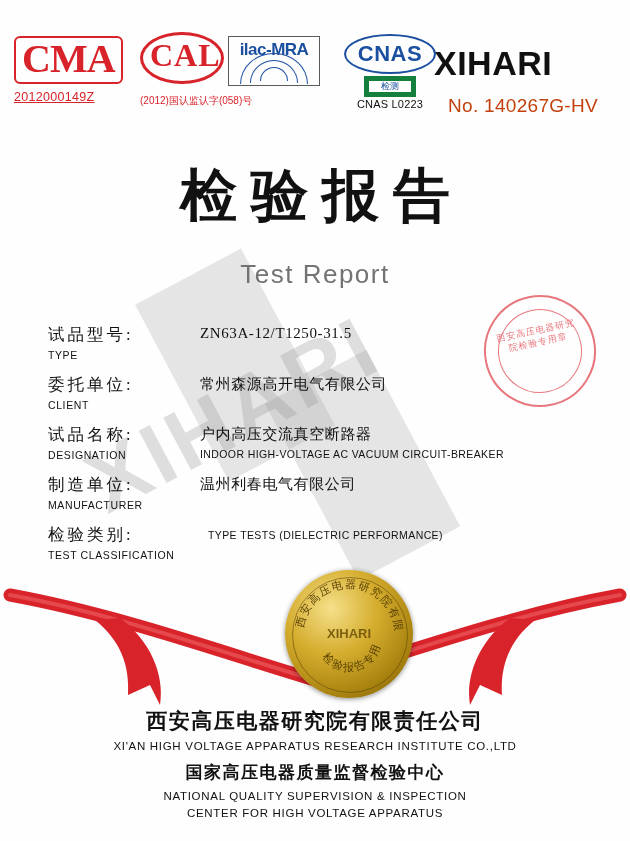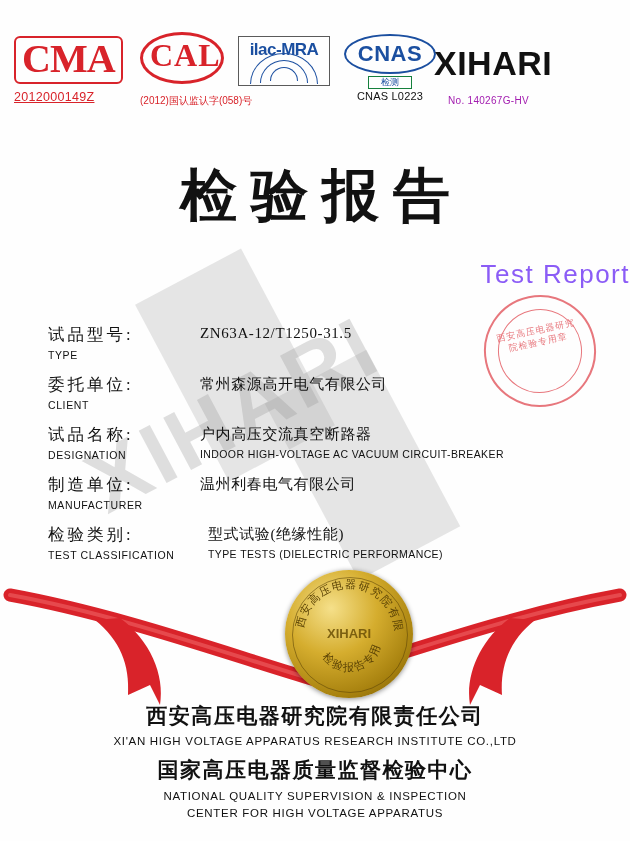--- a/index.html
+++ b/index.html
@@ -110,21 +110,21 @@
   }
   .cal-num {
     font-family: "Liberation Sans", sans-serif;
     font-size: 10px;
     color: #d8232a;
     margin-top: 6px;
     letter-spacing: 0;
   }
 
   
-  .ilac { left: 238px; top: 36px; }
+  .ilac { left: 228px; top: 36px; }
   .ilac-box {
     border: 1.5px solid #5a5a5a;
     padding: 3px 4px 5px 4px;
     text-align: center;
     width: 92px;
     box-sizing: border-box;
   }
   .ilac-text {
     font-family: "Liberation Sans", sans-serif;
     font-size: 17px;
@@ -168,21 +168,21 @@
   }
   .cnas-cn {
     margin-top: 2px;
     text-align: center;
     font-family: "Liberation Sans", sans-serif;
     font-size: 9px;
     color: #1b4fa0;
   }
   .cnas-cn-box {
     display: inline-block;
-    border: 1px solid #15803d;
+    border: 5px solid #15803d;
     padding: 0 12px;
     line-height: 11px;
   }
   .cnas-code {
     font-family: "Liberation Sans", sans-serif;
     font-size: 11px;
     color: #111;
     text-align: center;
     margin-top: 1px;
     letter-spacing: 0.2px;
@@ -192,22 +192,22 @@
   .xihari { left: 434px; top: 44px; }
   .xihari-name {
     font-family: "Liberation Sans", sans-serif;
     font-size: 34px;
     font-weight: bold;
     color: #111;
     letter-spacing: 0.5px;
   }
   .xihari-no {
     font-family: "Liberation Sans", sans-serif;
-    font-size: 10px;
-    color: #a21caf;
+    font-size: 19px;
+    color: #c2410c;
     margin-top: 12px;
     margin-left: 14px;
     letter-spacing: 0.3px;
   }
 
   
   .title-cn {
     position: relative;
     z-index: 3;
     text-align: center;
@@ -215,24 +215,24 @@
     font-size: 57px;
     font-weight: bold;
     letter-spacing: 14px;
     color: #111;
     margin-top: 26px;
     padding-left: 14px;
   }
   .title-en {
     position: relative;
     z-index: 3;
-    text-align: right;
+    text-align: center;
     font-family: "Liberation Sans", sans-serif;
     font-size: 26px;
-    color: #8b5cf6;
+    color: #737373;
     letter-spacing: 1.5px;
     margin-top: 24px;
   }
 
   
   .fields {
     position: relative;
     z-index: 3;
     margin-top: 34px;
     padding-left: 48px;
@@ -364,21 +364,21 @@
   }
   .foot-en1 {
     font-family: "Liberation Sans", sans-serif;
     font-size: 11.5px;
     color: #111;
     letter-spacing: 0.7px;
     margin-top: 5px;
   }
   .foot-cn2 {
     font-family: "Liberation Serif", serif;
-    font-size: 21px;
+    font-size: 17px;
     font-weight: bold;
     color: #111;
     letter-spacing: 1.5px;
     margin-top: 9px;
   }
   .foot-en2 {
     font-family: "Liberation Sans", sans-serif;
     font-size: 11.5px;
     color: #111;
     letter-spacing: 0.7px;
@@ -498,21 +498,20 @@
         <div class="value-en"></div>
       </div>
     </div>
 
     <div class="field wide">
       <div class="field-labels">
         <div class="label-cn">检验类别:</div>
         <div class="label-en">TEST CLASSIFICATION</div>
       </div>
       <div class="field-values">
-        <div class="value-cn">型式试验(绝缘性能)</div>
         <div class="value-en">TYPE TESTS (DIELECTRIC PERFORMANCE)</div>
       </div>
     </div>
 
   </div>
 
   <svg class="ribbon" viewBox="0 0 630 160">
     <path d="M10,35 C120,55 230,95 315,120 C400,95 510,55 620,35" fill="none" stroke="#d9232a" stroke-width="13" stroke-linecap="round"></path>
     <path d="M10,35 C120,55 230,95 315,120 C400,95 510,55 620,35" fill="none" stroke="#f06a6a" stroke-width="4" stroke-linecap="round" opacity="0.55"></path>
     <path d="M95,60 C120,80 130,105 128,135 L150,125 L160,145 C165,115 150,80 120,58 Z" fill="#d9232a"></path>

